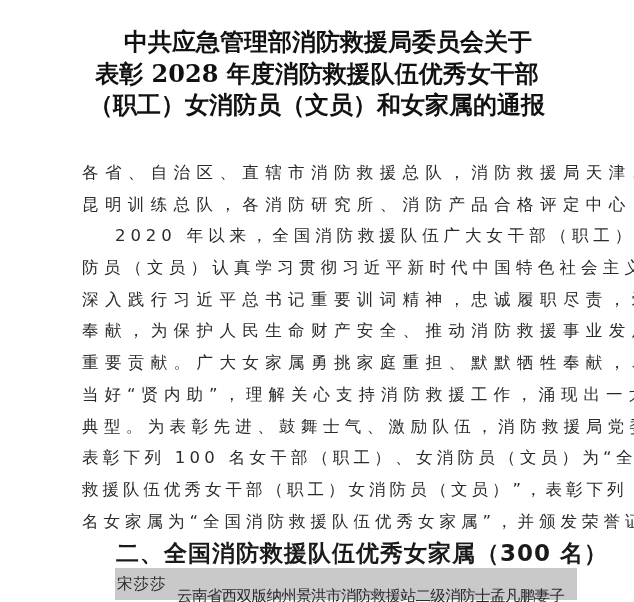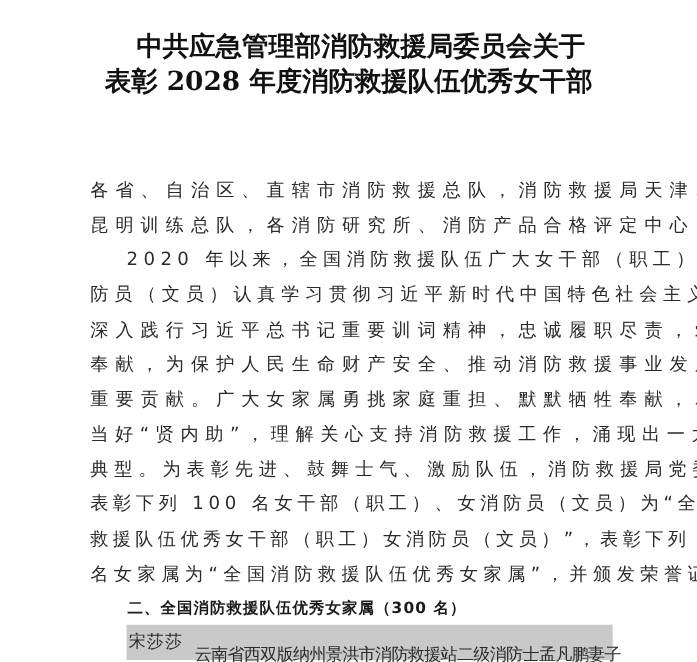--- a/index.html
+++ b/index.html
@@ -22,38 +22,39 @@
   .line {
     position: absolute; left: 82px; width: 480px;
     font-family: "DejaVu Sans", "Liberation Sans", sans-serif;
     font-size: 16.5px; line-height: 32px; color: #2a2a2a;
     white-space: nowrap; letter-spacing: 6.4px;
   }
   .indent { left: 115px; }
   .section-heading {
     position: absolute; left: 116px; top: 537px;
     font-family: "DejaVu Sans", "Liberation Sans", sans-serif;
-    font-weight: bold; font-size: 14px; line-height: 32px; color: #1a1a1a;
+    font-weight: bold; font-size: 23px; line-height: 32px; color: #1a1a1a;
     letter-spacing: 1px; white-space: nowrap;
   }
   .honoree-row {
     position: absolute; left: 115px; top: 568px; width: 442px; height: 32px;
     background: #c9c9c9;
     font-family: Liberation Serif, serif;
-    font-size: 15.5px; line-height: 32px; color: #2a2a2a; white-space: nowrap;
+    font-size: 15.5px; line-height: 32px; color: #2a2a2a; white-space: nowrap; padding-left: 20px;
   }
   .honoree-name { position: absolute; left: 2px; top: 0; letter-spacing: 1px; }
   .honoree-desc { position: absolute; left: 62px; top: 12px; letter-spacing: -0.6px; }
 </style>
 </head>
 <body>
 
 <div class="page">
   <div class="title t1">中共应急管理部消防救援局委员会关于</div>
   <div class="title t2">表彰 2028 年度消防救援队伍优秀女干部</div>
+  <div class="title t3">（职工）女消防员（文员）和女家属的通报</div>
 
   <div class="line" style="top:157px;">各省、自治区、直辖市消防救援总队，消防救援局天津、南京、</div>
   <div class="line" style="top:189px;">昆明训练总队，各消防研究所、消防产品合格评定中心：</div>
 
   <div class="line indent" style="top:220px; letter-spacing:4.9px;">2020 年以来，全国消防救援队伍广大女干部（职工）、女消</div>
   <div class="line" style="top:252px; letter-spacing:5.2px;">防员（文员）认真学习贯彻习近平新时代中国特色社会主义思想，</div>
   <div class="line" style="top:284px; letter-spacing:6.4px;">深入践行习近平总书记重要训词精神，忠诚履职尽责，爱岗敬业</div>
   <div class="line" style="top:315px; letter-spacing:6.4px;">奉献，为保护人民生命财产安全、推动消防救援事业发展作出了</div>
   <div class="line" style="top:347px; letter-spacing:6.4px;">重要贡献。广大女家属勇挑家庭重担、默默牺牲奉献，尽心尽力</div>
   <div class="line" style="top:379px; letter-spacing:6.0px;">当好“贤内助”，理解关心支持消防救援工作，涌现出一大批先进</div>

